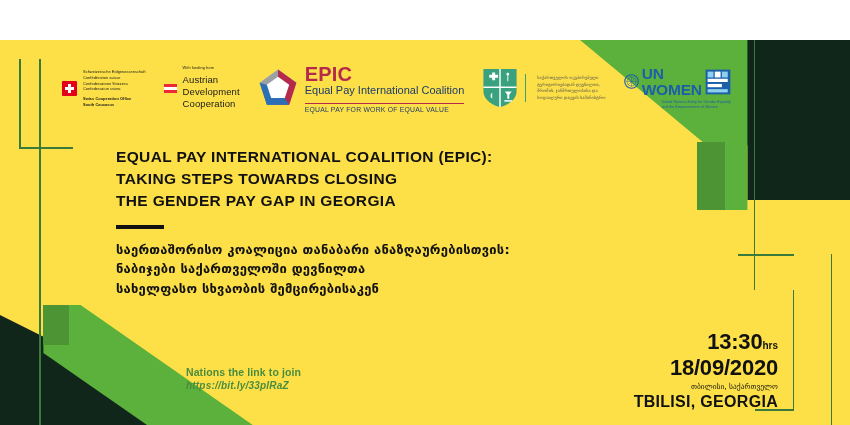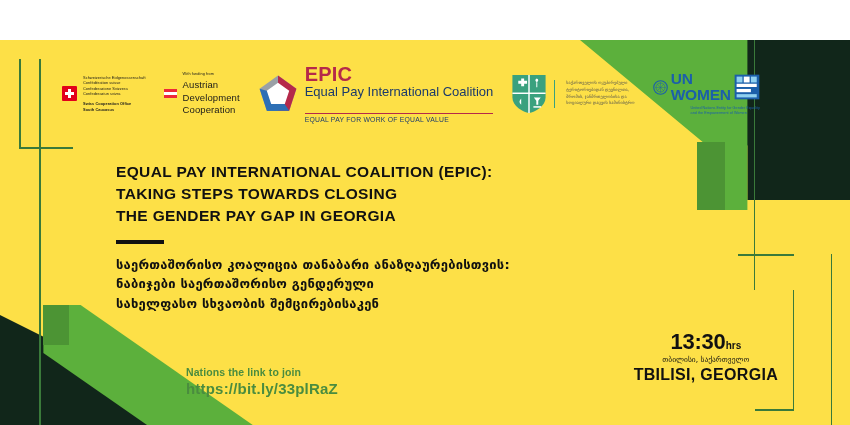--- a/index.html
+++ b/index.html
@@ -98,64 +98,64 @@
   }
   #austria-block{color:#1a1a1a;}
   #austria-funding{font-size:3.8px;line-height:1.3;margin-bottom:3px;letter-spacing:.1px;}
   #austria-name{font-size:9.5px;line-height:1.27;letter-spacing:.1px;}
 
   
   #logo-epic{gap:7px;}
   #epic-mark{width:40px;height:40px;flex:none;}
   #epic-text{border:0;}
   #epic-title{font-size:20px;font-weight:bold;color:#b5294a;line-height:1;letter-spacing:.2px;}
-  #epic-sub{font-size:13px;color:#1b3a6b;line-height:1.25;padding-bottom:13px;
+  #epic-sub{font-size:11px;color:#1b3a6b;line-height:1.25;padding-bottom:5px;
             border-bottom:0.8px solid #b5294a;}
   #epic-tag{font-size:6.8px;color:#1b3a6b;letter-spacing:.25px;padding-top:2px;}
 
   
   #logo-moh{gap:7px;}
   #moh-shield{width:36px;height:40px;flex:none;}
   #moh-divider{width:1px;height:28px;background:#3aa17e;flex:none;margin-right:4px;}
   #moh-text{font-size:4.2px;line-height:1.6;color:#4d4d4d;letter-spacing:.1px;max-width:112px;}
 
   
   #logo-unw{flex-direction:column;align-items:flex-end;}
   #unw-row{display:flex;align-items:center;gap:3px;}
   #unw-wordmark{font-size:15.5px;font-weight:bold;color:#1b5faa;line-height:1.02;letter-spacing:-.2px;}
   #unw-emblem{width:15px;height:15px;flex:none;}
   #unw-bars{width:26px;height:26px;flex:none;}
   #unw-tag{font-size:3.7px;line-height:1.4;color:#1b5faa;margin-top:2.5px;letter-spacing:.05px;}
 
   
   #headline{
-    position:absolute;left:116px;top:121px;z-index:5;
+    position:absolute;left:116px;top:106px;z-index:5;
   }
   #title-en{
     font-size:15.5px;font-weight:bold;color:#111;
     line-height:1.42;letter-spacing:.35px;
   }
   #title-rule{
     width:48px;height:3.5px;background:#111;margin:13px 0 11px 0;
   }
   #title-ka{
     font-family:"DejaVu Sans",sans-serif;
     font-size:13px;font-weight:bold;color:#111;
     line-height:1.52;letter-spacing:.2px;
   }
 
   
   #link-block{position:absolute;left:186px;top:325px;z-index:5;color:#4a8c3f;}
   #link-label{font-size:10.5px;font-weight:bold;line-height:1.35;letter-spacing:.1px;}
-  #link-url{font-size:15px;font-weight:bold;letter-spacing:.2px;margin-top:1px;}
+  #link-url{font-size:10px;font-style:italic;font-weight:bold;letter-spacing:.2px;margin-top:1px;}
 
   
   #date-block{
     position:absolute;right:72px;top:290px;z-index:6;
-    text-align:center;color:#111;
+    text-align:right;color:#111;
   }
   #time-row{font-size:22px;font-weight:bold;line-height:1.05;letter-spacing:-.2px;}
   #time-unit{font-size:10px;font-weight:bold;letter-spacing:0;}
   #date-row{font-size:22px;font-weight:bold;line-height:1.15;letter-spacing:-.2px;margin-top:2px;}
   #city-ka{font-family:"DejaVu Sans",sans-serif;font-size:7.5px;line-height:1.3;margin-top:2px;}
   #city-en{font-size:16px;font-weight:bold;letter-spacing:.3px;line-height:1.25;}
 </style>
 </head>
 <body>
 
@@ -271,29 +271,30 @@
 
   <div id="headline">
     <div id="title-en">
       <div>EQUAL PAY INTERNATIONAL COALITION (EPIC):</div>
       <div>TAKING STEPS TOWARDS CLOSING</div>
       <div>THE GENDER PAY GAP IN GEORGIA</div>
     </div>
     <div id="title-rule"></div>
     <div id="title-ka">
       <div>საერთაშორისო კოალიცია თანაბარი ანაზღაურებისთვის:</div>
-      <div>ნაბიჯები საერთაშორისო გენდერული</div>
+      <div>ნაბიჯები საქართველოში დევნილთა</div>
       <div>სახელფასო სხვაობის შემცირებისაკენ</div>
     </div>
   </div>
 
   <div id="link-block">
     <div id="link-label">Nations the link to join</div>
     <div id="link-url">https://bit.ly/33plRaZ</div>
   </div>
 
   <div id="date-block">
     <div id="time-row"><span>13:30</span><span id="time-unit">hrs</span></div>
+    <div id="date-row">18/09/2020</div>
     <div id="city-ka">თბილისი, საქართველო</div>
     <div id="city-en">TBILISI, GEORGIA</div>
   </div>
 
 </div>
 
 </body></html>

